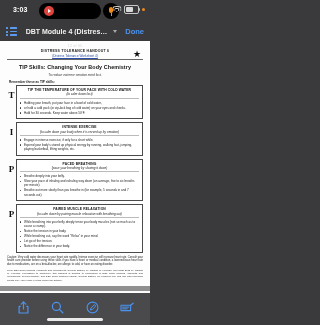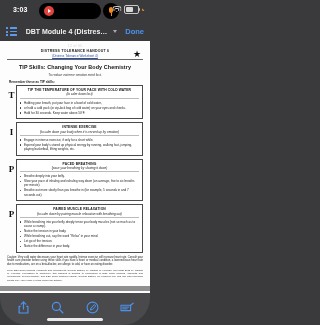--- a/index.html
+++ b/index.html
@@ -2,21 +2,21 @@
 <html><head>
 <meta charset="utf-8">
 <style>
   html,body{margin:0;padding:0;}
   body{
     width:150px;height:325px;overflow:hidden;
     background:#3a3a3c;
     font-family:"Liberation Sans",sans-serif;
     -webkit-font-smoothing:antialiased;
   }
-  .phone{position:relative;width:150px;height:325px;overflow:hidden;background:#14532d;border-radius:27px;}
+  .phone{position:relative;width:150px;height:325px;overflow:hidden;background:#14532d;}
 
   
   .statusbar{
     position:relative;height:22px;background:#3a3a3c;
     display:flex;align-items:center;
   }
   .sb-time{
     position:absolute;left:13px;top:6px;
     font-size:7px;font-weight:bold;color:#ffffff;letter-spacing:.1px;
   }

